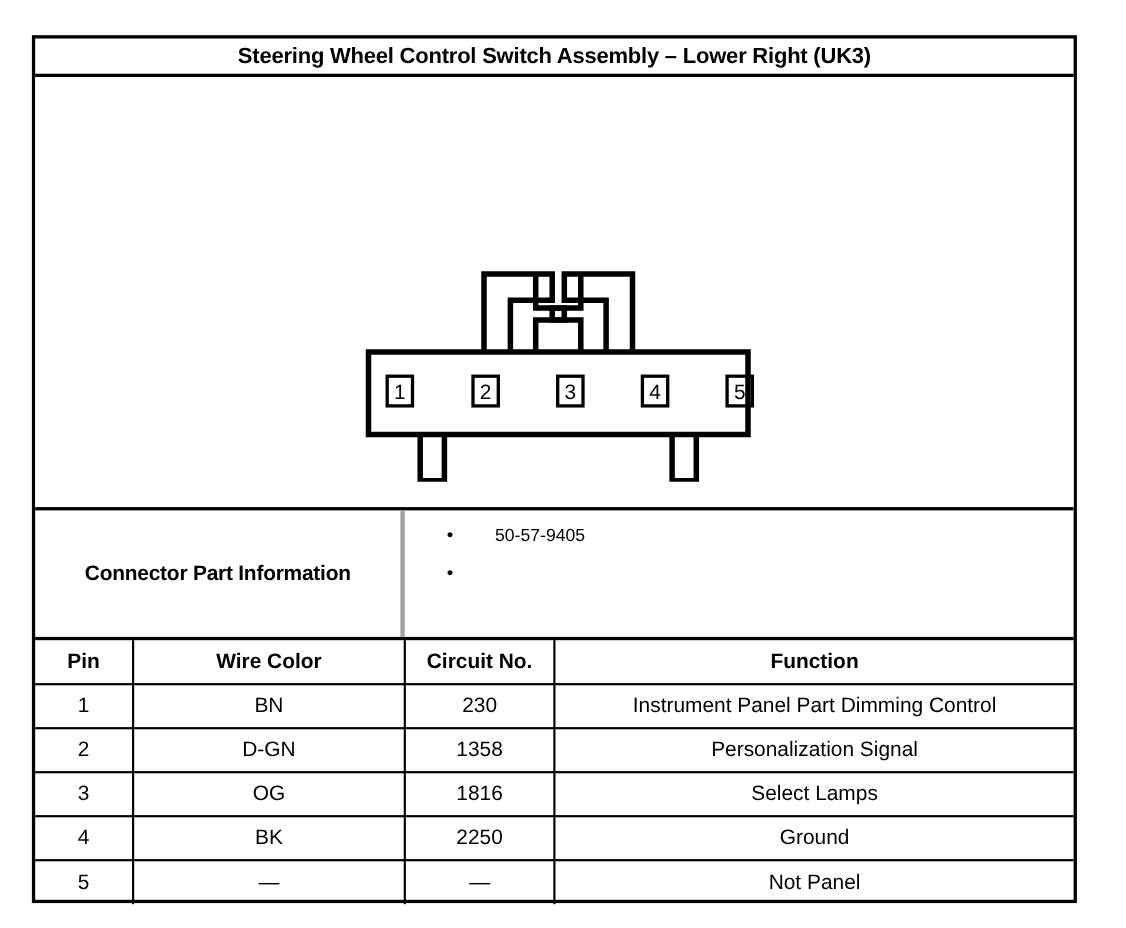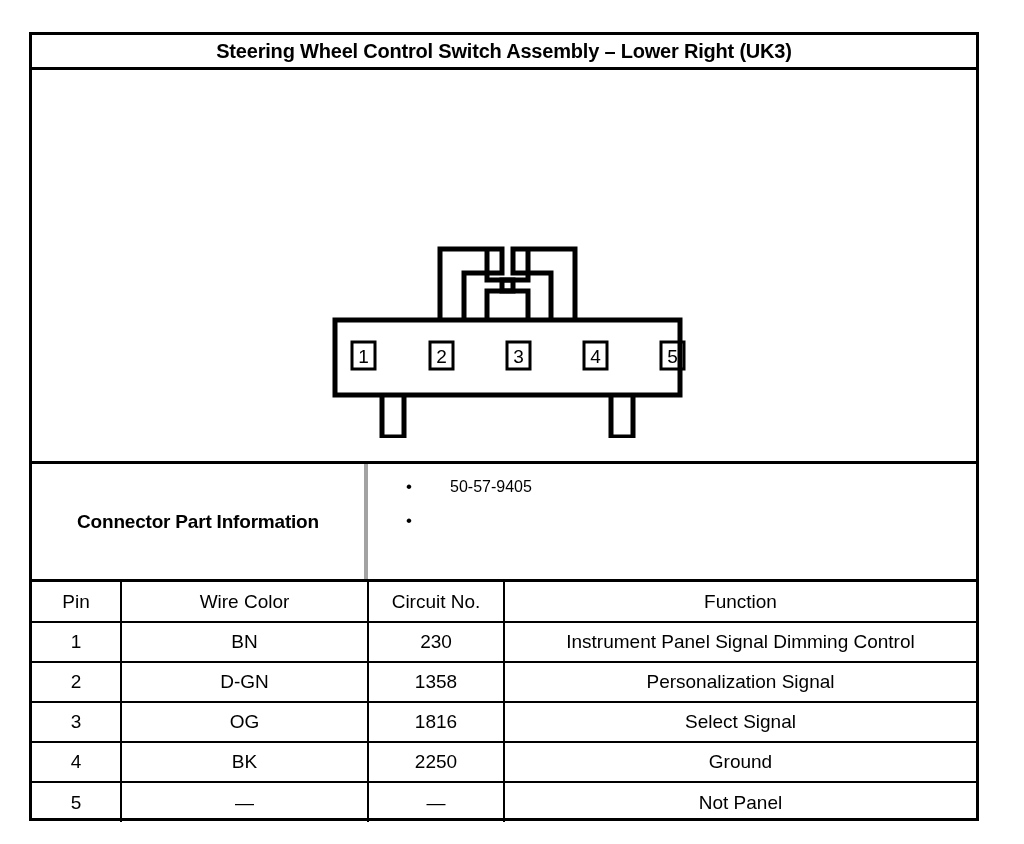--- a/index.html
+++ b/index.html
@@ -142,21 +142,21 @@
   }
   table.pins th,
   table.pins td {
     border: 2px solid #000;
     box-sizing: border-box;
     font-size: 19px;
     height: 40px;
     padding: 0;
   }
   table.pins th {
-    font-weight: normal;
+    font-weight: bold;
     text-align: center;
   }
   table.pins td {
     text-align: center;
     font-weight: normal;
   }
   table.pins th:first-child,
   table.pins td:first-child { border-left: none; }
   table.pins th:last-child,
   table.pins td:last-child { border-right: none; }
@@ -255,33 +255,33 @@
           <tr>
             <th>Pin</th>
             <th>Wire Color</th>
             <th>Circuit No.</th>
             <th>Function</th>
           </tr>
           <tr>
             <td>1</td>
             <td>BN</td>
             <td>230</td>
-            <td class="func-cell">Instrument Panel Signal Dimming Control</td>
+            <td class="func-cell">Instrument Panel Part Dimming Control</td>
           </tr>
           <tr>
             <td>2</td>
             <td>D-GN</td>
             <td>1358</td>
             <td class="func-cell">Personalization Signal</td>
           </tr>
           <tr>
             <td>3</td>
             <td>OG</td>
             <td>1816</td>
-            <td class="func-cell">Select Signal</td>
+            <td class="func-cell">Select Lamps</td>
           </tr>
           <tr>
             <td>4</td>
             <td>BK</td>
             <td>2250</td>
             <td class="func-cell">Ground</td>
           </tr>
           <tr>
             <td>5</td>
             <td>—</td>

